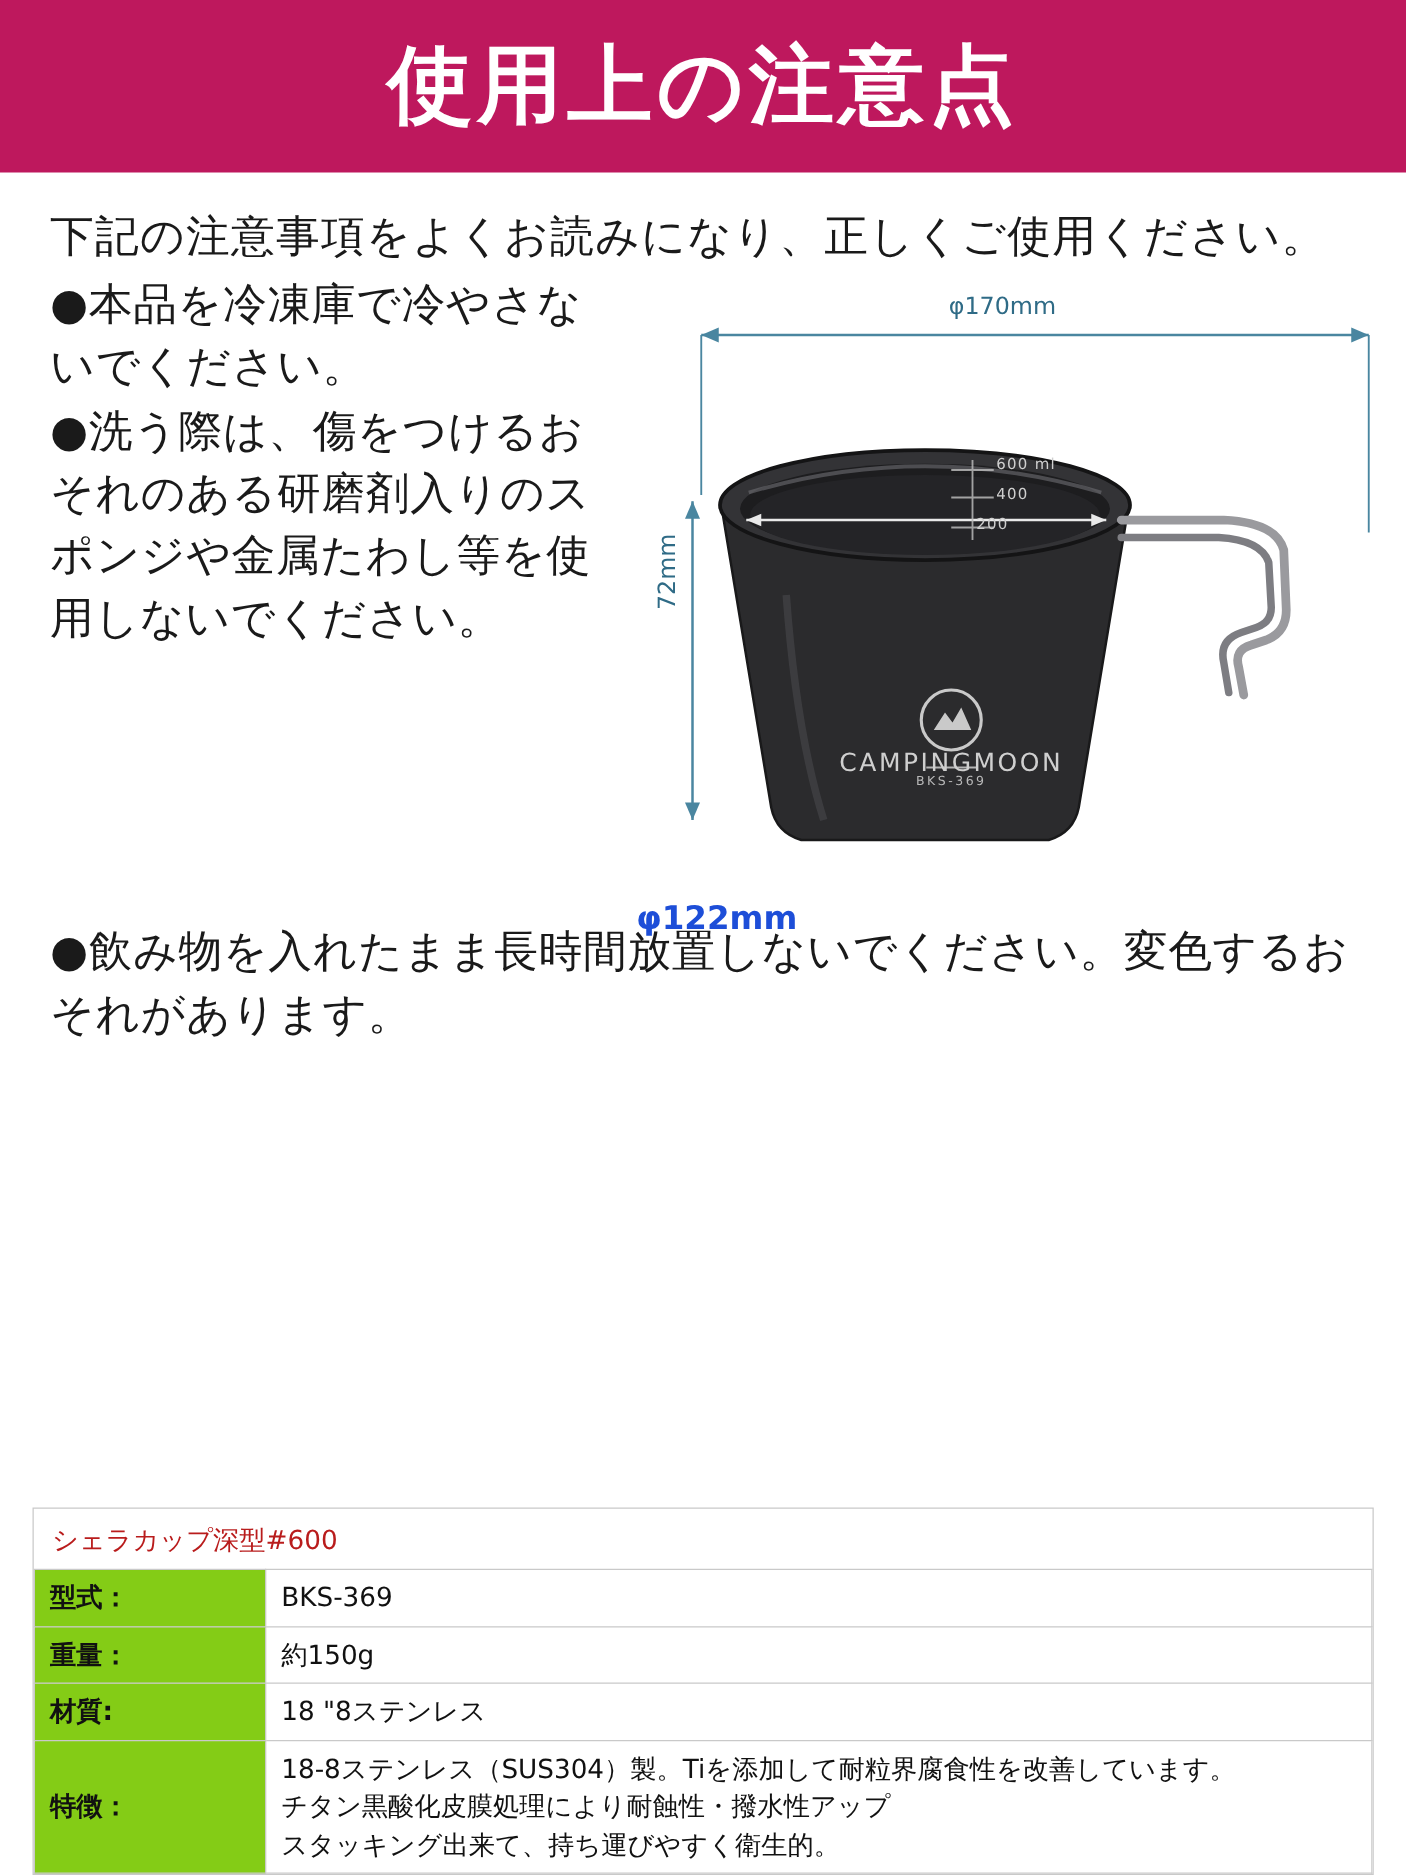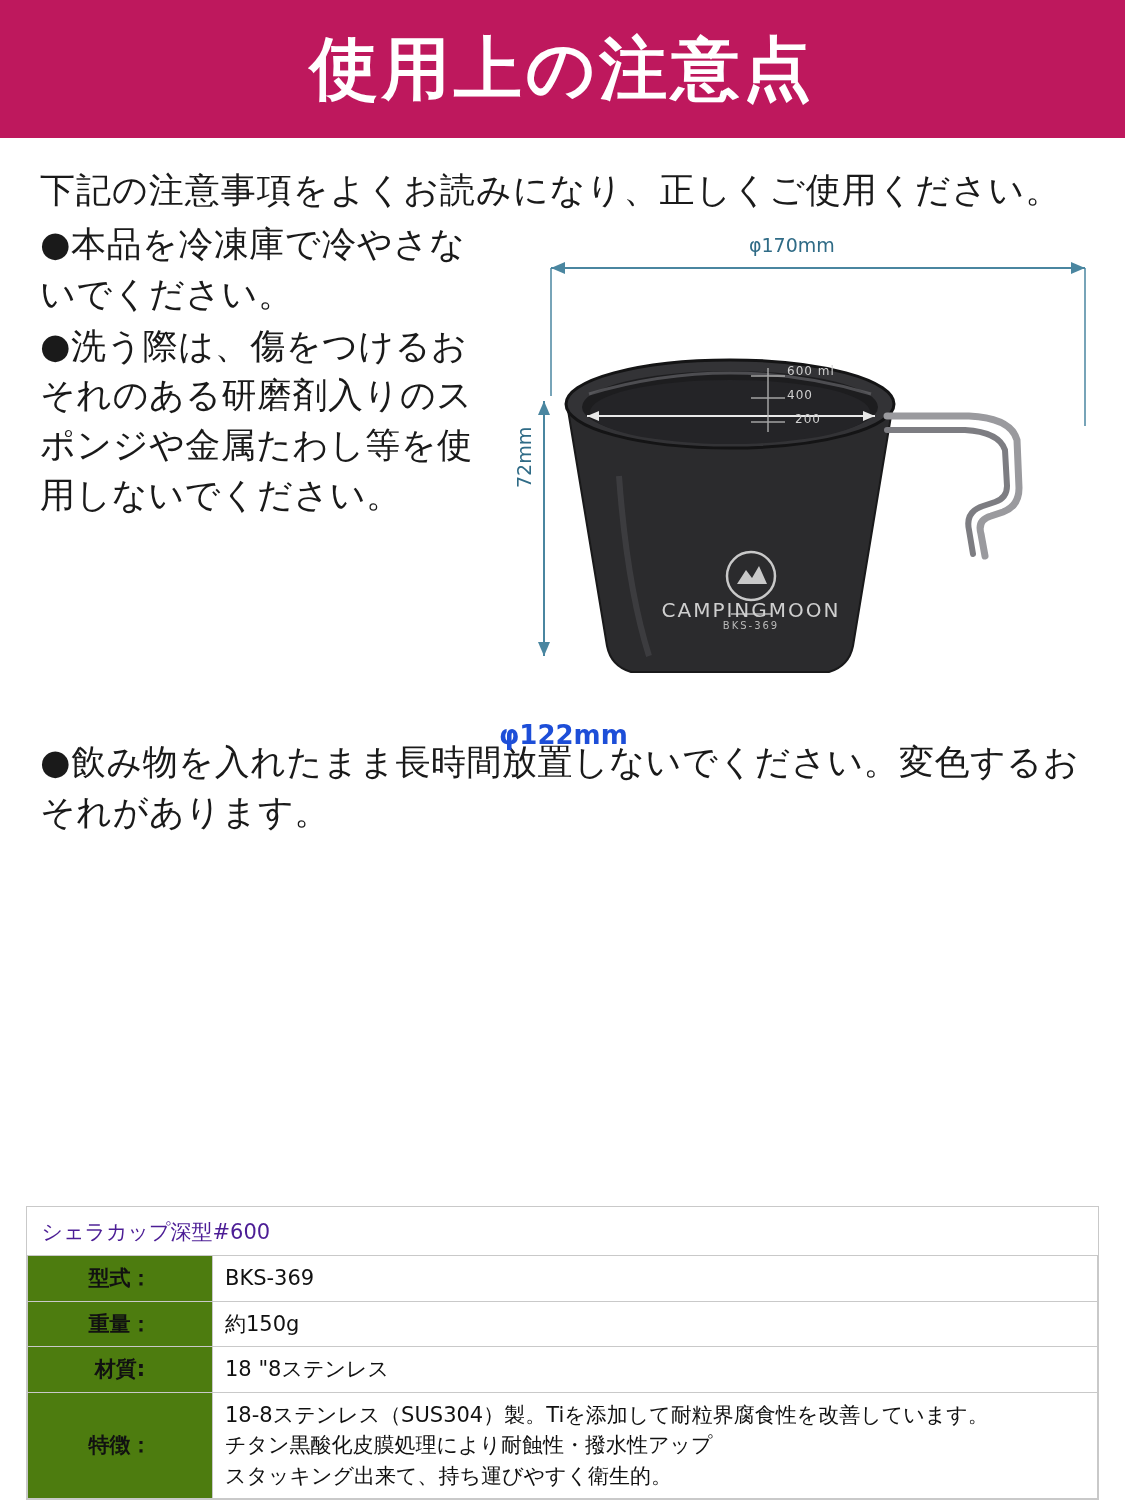--- a/index.html
+++ b/index.html
@@ -35,21 +35,21 @@
   .header-title {
     color: #ffffff;
     font-size: 68px;
     font-weight: bold;
     letter-spacing: 4px;
     line-height: 1;
     font-family: "DejaVu Sans", "Liberation Sans", sans-serif;
   }
   
   .content {
-    padding: 28px 26px 0 26px;
+    padding: 28px 16px 0 26px;
     position: relative;
     flex: 1;
   }
   .intro {
     font-size: 35px;
     line-height: 1.38;
     letter-spacing: 1px;
     margin: 0 0 6px 0;
     padding-left: 14px;
   }
@@ -148,30 +148,29 @@
   }
   table.spec td {
     border: 1px solid #c9c9c9;
     padding: 7px 12px;
     vertical-align: middle;
     line-height: 1.45;
   }
   table.spec tr.title-row td {
     border: none;
     border-bottom: 1px solid #c9c9c9;
-    color: #4c1d95;
+    color: #b91c1c;
     padding: 10px 14px 8px 14px;
   }
   td.key {
     width: 160px;
-    background: #4d7c0f;
+    background: #84cc16;
     font-weight: bold;
     color: #111;
     white-space: nowrap;
-    text-align: center;
   }
   td.val {
     background: #ffffff;
     color: #111;
   }
   td.val .line { display: block; }
 </style>
 </head>
 <body>
 
@@ -237,21 +236,21 @@
               <line x1="232" y1="388" x2="272" y2="388" stroke="#b5b5b5" stroke-width="1.5"></line>
             </g>
           </svg>
 
           <div class="dim-label dim-top-label">φ170mm</div>
           <div class="dim-label dim-left-label">72mm</div>
           <div class="dim-inner-label">φ122mm</div>
 
           <div class="scale-text" style="left:288px; top:138px;text-align:right;">600 ml</div>
           <div class="scale-text" style="left:288px; top:162px;">400</div>
-          <div class="scale-text" style="left:296px; top:186px;">200</div>
+          <div class="scale-text" style="left:272px; top:186px;">200</div>
 
           <div class="brand-text" style="left:157px; top:372px;">CAMPINGMOON</div>
           <div class="brand-model" style="left:157px; top:394px;">BKS-369</div>
         </div>
       </div>
 
       <div class="bullets-left">
         <p>●本品を冷凍庫で冷やさないでください。</p>
         <p>●洗う際は、傷をつけるおそれのある研磨剤入りのスポンジや金属たわし等を使用しないでください。</p>
       </div>

